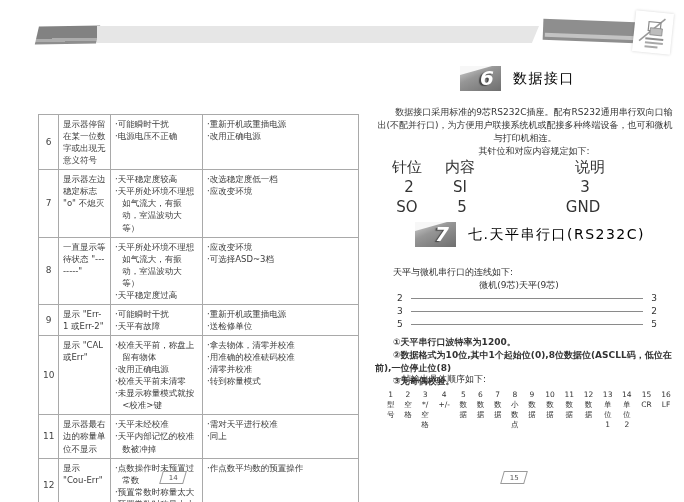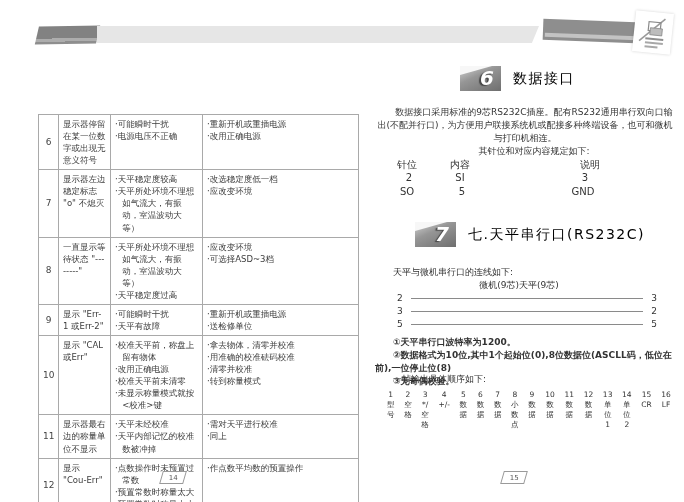--- a/index.html
+++ b/index.html
@@ -74,21 +74,21 @@
     text-shadow: -2px 1px 1px rgba(50,50,50,0.75);
   }
   .sec-title { font-size: 14px; font-weight: normal; color: #000000; letter-spacing: 1.5px; }
 
   .rtext { font-size: 9px; line-height: 1.45; color: #333; }
   .indent { text-indent: 2em; }
 
   .sec6-body { position: absolute; left: 33px; top: 106px; width: 300px; text-align: center; }
   .pin-grid {
     display: grid; grid-template-columns: 44px 62px 1fr;
-    padding-left: 10px; font-size: 10px; line-height: 1.32; color: #333;
+    padding-left: 10px; font-size: 15px; line-height: 1.32; color: #333;
   }
   .pin-grid .c1 { padding-left: 4px; }
   .pin-grid .hdr-desc { padding-left: 14px; }
 
   .sec7-body { position: absolute; left: 33px; top: 266px; width: 302px; }
   .wire-labels { display: flex; justify-content: center; padding-right: 14px; }
   .wire-row { display: flex; align-items: center; padding: 0 20px 0 22px; height: 13px; }
   .wire-row .rule { flex: 1; border-top: 1px solid #8a8a8a; margin: 0 8px; }
 
   .notes-body { position: absolute; left: 33px; top: 336px; width: 304px; font-weight: bold; }

